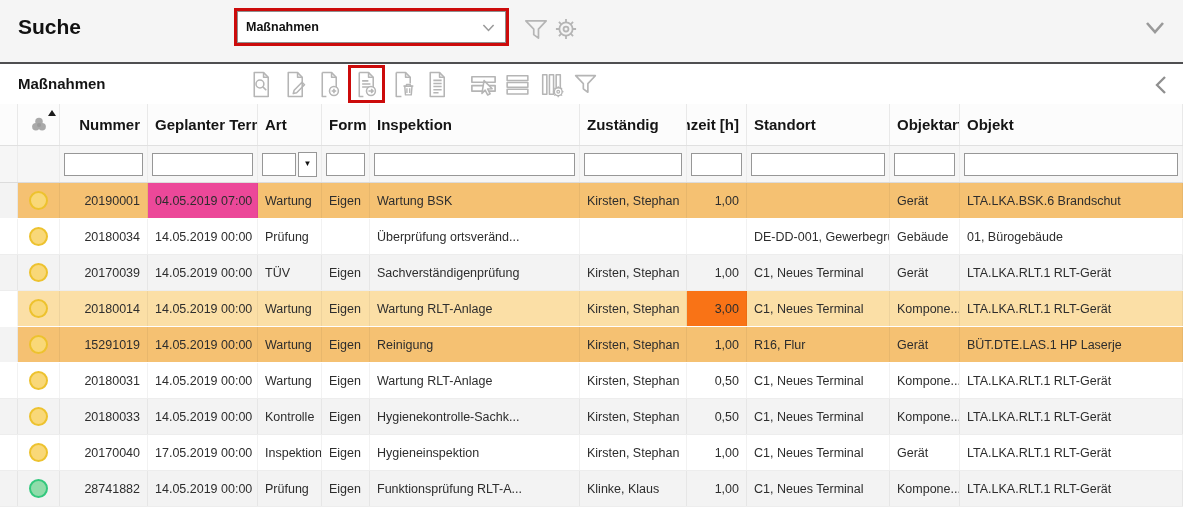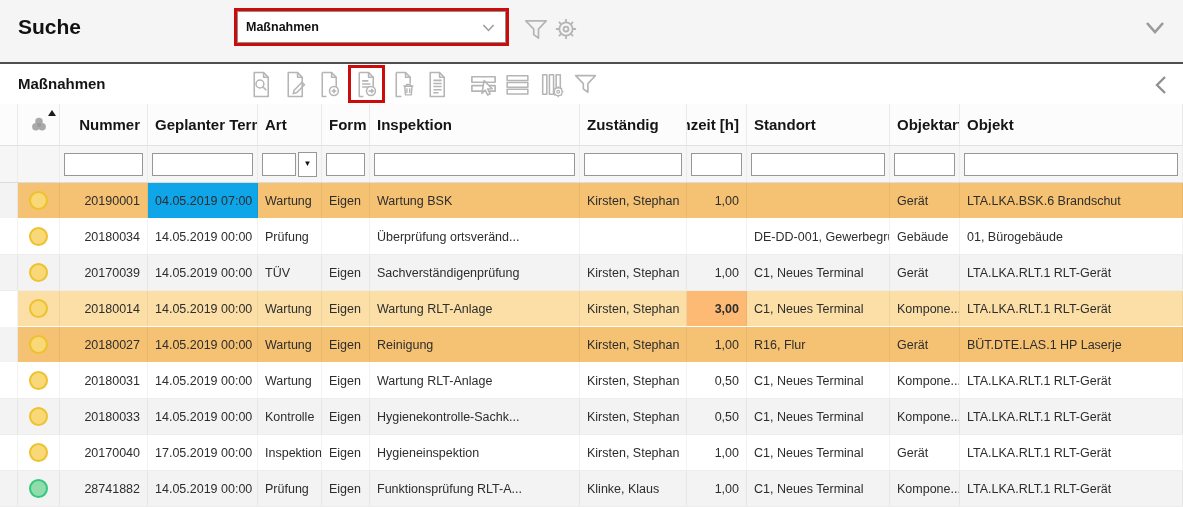--- a/index.html
+++ b/index.html
@@ -308,21 +308,21 @@
           <input style="">
         </div>
       </div>
     <div id="tbody">
         <div class="trow orange" style="grid-template-columns: 18px 42px 88px 110px 64px 48px 210px 107px 60px 143px 70px minmax(0px, 1fr);">
           <div class="cell cgutter" style="background: rgb(243, 243, 243);"></div>
           <div class="cell cstatus" style="background: rgb(245, 193, 114);">
             <span class="dot" style="background: rgb(249, 216, 120); border-color: rgb(237, 194, 46);"></span>
           </div>
           <div class="cell al-right" style="background: rgb(245, 193, 114);">20190001</div>
-          <div class="cell" style="background: #0ea5e9;">04.05.2019 07:00</div>
+          <div class="cell" style="background: #ec4899;">04.05.2019 07:00</div>
           <div class="cell" style="background: rgb(245, 193, 114);">Wartung</div>
           <div class="cell" style="background: rgb(245, 193, 114);">Eigen</div>
           <div class="cell" style="background: rgb(245, 193, 114);">Wartung BSK</div>
           <div class="cell" style="background: rgb(245, 193, 114);">Kirsten, Stephan</div>
           <div class="cell al-right" style="background: rgb(245, 193, 114);">1,00</div>
           <div class="cell" style="background: rgb(245, 193, 114);"></div>
           <div class="cell" style="background: rgb(245, 193, 114);">Gerät</div>
           <div class="cell" style="background: rgb(245, 193, 114);">LTA.LKA.BSK.6 Brandschut</div>
         </div>
         <div class="trow" style="grid-template-columns: 18px 42px 88px 110px 64px 48px 210px 107px 60px 143px 70px minmax(0px, 1fr);">
@@ -361,31 +361,31 @@
           <div class="cell cgutter" style="background: rgb(255, 255, 255);"></div>
           <div class="cell cstatus" style="background: rgb(251, 223, 166);">
             <span class="dot" style="background: rgb(249, 216, 120); border-color: rgb(237, 194, 46);"></span>
           </div>
           <div class="cell al-right" style="background: rgb(251, 223, 166);">20180014</div>
           <div class="cell" style="background: rgb(251, 223, 166);">14.05.2019 00:00</div>
           <div class="cell" style="background: rgb(251, 223, 166);">Wartung</div>
           <div class="cell" style="background: rgb(251, 223, 166);">Eigen</div>
           <div class="cell" style="background: rgb(251, 223, 166);">Wartung RLT-Anlage</div>
           <div class="cell" style="background: rgb(251, 223, 166);">Kirsten, Stephan</div>
-          <div class="cell al-right" style="background: #fdba74; font-weight: bold;">3,00</div>
+          <div class="cell al-right" style="background: #f97316;">3,00</div>
           <div class="cell" style="background: rgb(251, 223, 166);">C1, Neues Terminal</div>
           <div class="cell" style="background: rgb(251, 223, 166);">Kompone...</div>
           <div class="cell" style="background: rgb(251, 223, 166);">LTA.LKA.RLT.1 RLT-Gerät</div>
         </div>
         <div class="trow orange" style="grid-template-columns: 18px 42px 88px 110px 64px 48px 210px 107px 60px 143px 70px minmax(0px, 1fr);">
           <div class="cell cgutter" style="background: rgb(243, 243, 243);"></div>
           <div class="cell cstatus" style="background: rgb(245, 193, 114);">
             <span class="dot" style="background: rgb(249, 216, 120); border-color: rgb(237, 194, 46);"></span>
           </div>
-          <div class="cell al-right" style="background: rgb(245, 193, 114);">20180027</div>
+          <div class="cell al-right" style="background: rgb(245, 193, 114);">15291019</div>
           <div class="cell" style="background: rgb(245, 193, 114);">14.05.2019 00:00</div>
           <div class="cell" style="background: rgb(245, 193, 114);">Wartung</div>
           <div class="cell" style="background: rgb(245, 193, 114);">Eigen</div>
           <div class="cell" style="background: rgb(245, 193, 114);">Reinigung</div>
           <div class="cell" style="background: rgb(245, 193, 114);">Kirsten, Stephan</div>
           <div class="cell al-right" style="background: rgb(245, 193, 114);">1,00</div>
           <div class="cell" style="background: rgb(245, 193, 114);">R16, Flur</div>
           <div class="cell" style="background: rgb(245, 193, 114);">Gerät</div>
           <div class="cell" style="background: rgb(245, 193, 114);">BÜT.DTE.LAS.1 HP Laserje</div>
         </div>

